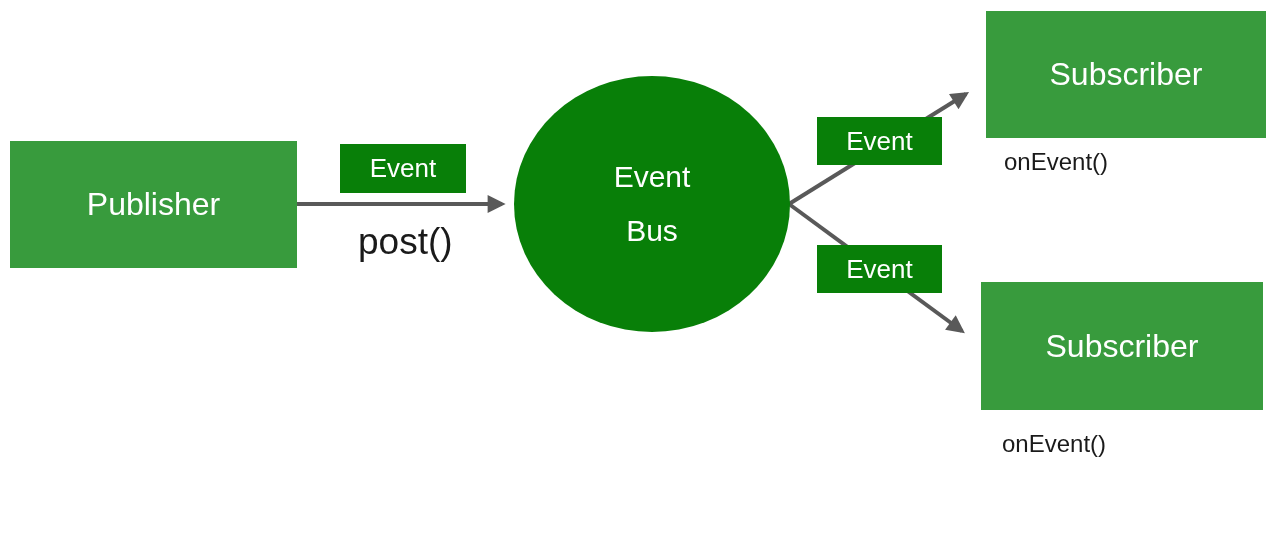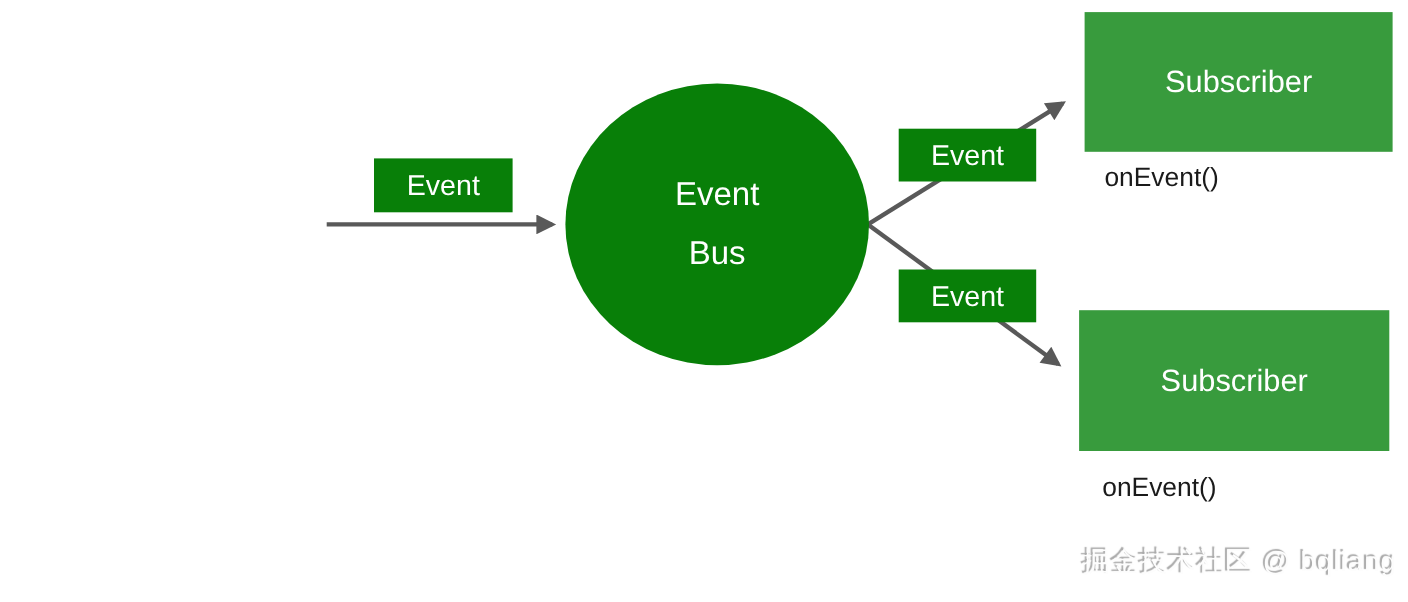--- a/index.html
+++ b/index.html
@@ -34,21 +34,21 @@
   .arrows .ah { fill: var(--arrow-gray); }
   .node {
     position: absolute;
     display: flex;
     align-items: center;
     justify-content: center;
     color: var(--white);
     z-index: 2;
     box-sizing: border-box;
   }
-  .rect { background: var(--box-green); font-size: 28px; }
+  .rect { background: var(--box-green); font-size: 32px; }
   .publisher  { left: 10px;  top: 141px; width: 287px; height: 127px; }
   .subscriber-1 { left: 986px; top: 11px;  width: 280px; height: 127px; }
   .subscriber-2 { left: 981px; top: 282px; width: 282px; height: 128px; }
   .event-pill {
     background: var(--dark-green);
     font-size: 26px;
     width: 126px;
     height: 49px;
   }
   .event-pill-1 { left: 340px; top: 144px; }
@@ -94,25 +94,29 @@
     <defs>
       <marker id="ah" viewBox="0 0 10 10" refX="8" refY="5" markerWidth="5.5" markerHeight="4.5" orient="auto-start-reverse">
         <path class="ah" d="M 0 0 L 10 5 L 0 10 z"></path>
       </marker>
     </defs>
     <line x1="297" y1="204" x2="502" y2="204" marker-end="url(#ah)"></line>
     <line x1="789" y1="204" x2="966" y2="94" marker-end="url(#ah)"></line>
     <line x1="789" y1="204" x2="962" y2="331" marker-end="url(#ah)"></line>
   </svg>
 
+  <div class="node rect publisher">
+    <span>Publisher</span>
+  </div>
 
   <div class="node event-pill event-pill-1">
     <span>Event</span>
   </div>
 
+  <div class="method-label post-label">post()</div>
 
   <div class="node bus-circle">
     <span>Event</span>
     <span>Bus</span>
   </div>
 
   <div class="node event-pill event-pill-2">
     <span>Event</span>
   </div>
 
@@ -125,15 +129,14 @@
   </div>
 
   <div class="method-label onevent-1">onEvent()</div>
 
   <div class="node rect subscriber-2">
     <span>Subscriber</span>
   </div>
 
   <div class="method-label onevent-2">onEvent()</div>
 
-  <div class="watermark">掘金技术社区 @ bqliang</div>
 
 </div>
 
 </body></html>

